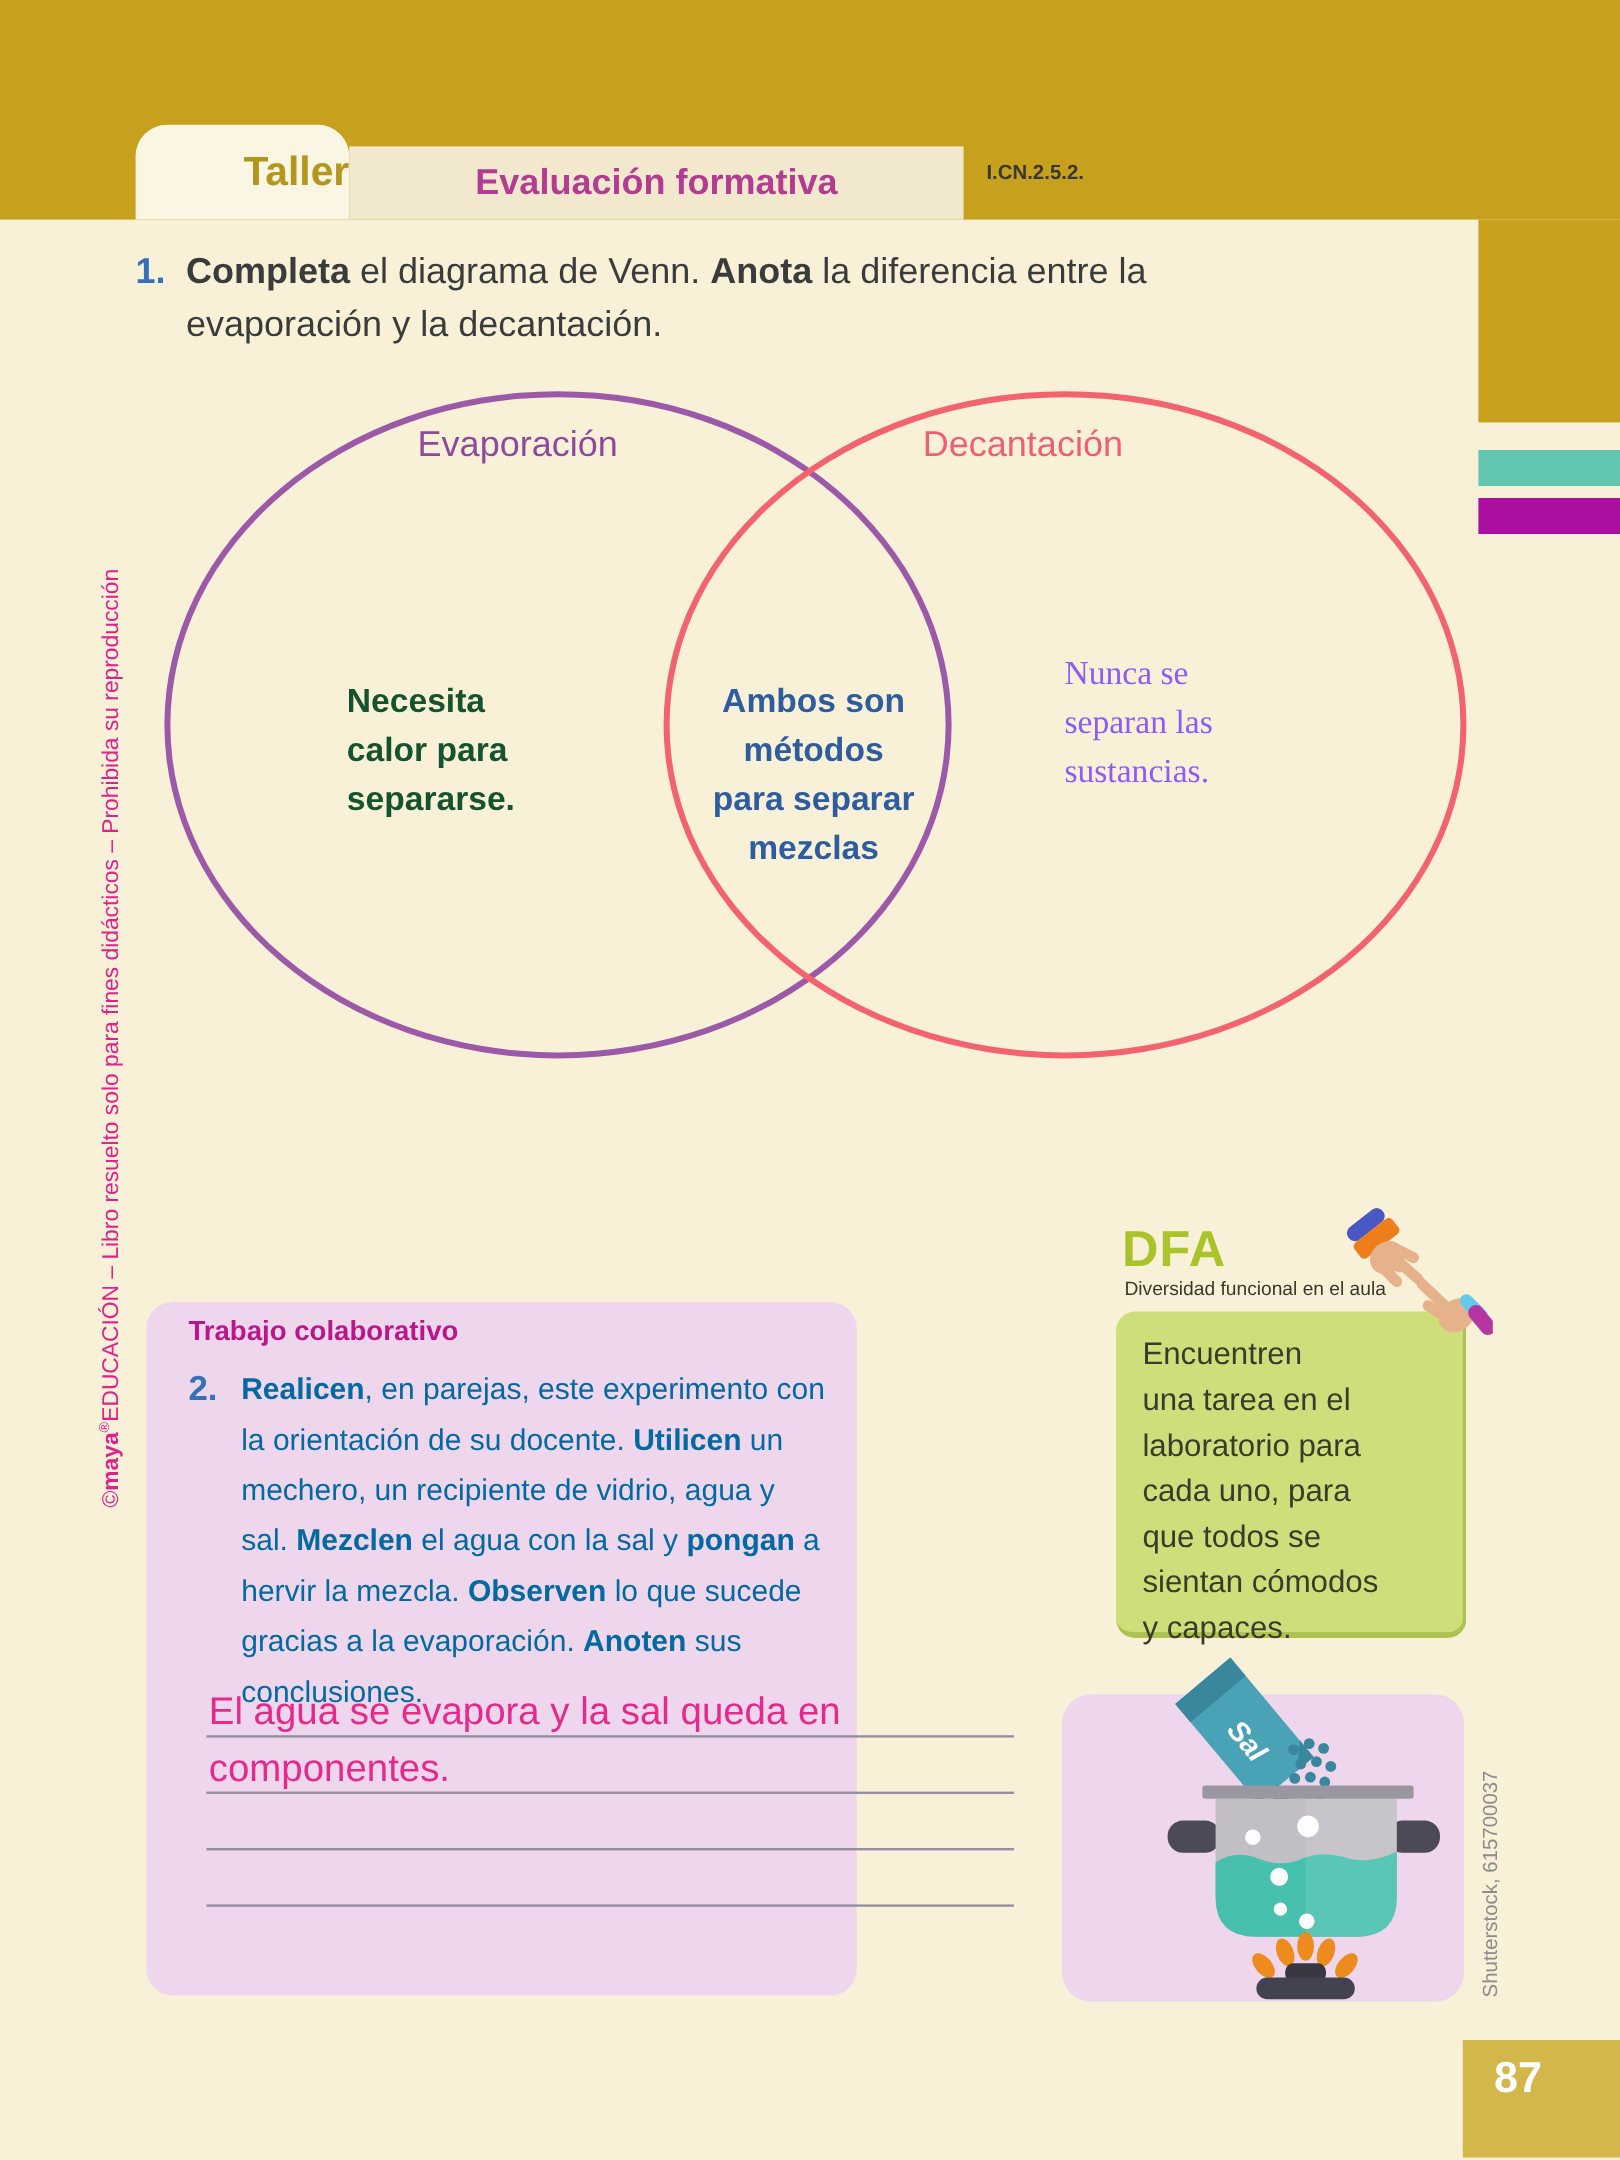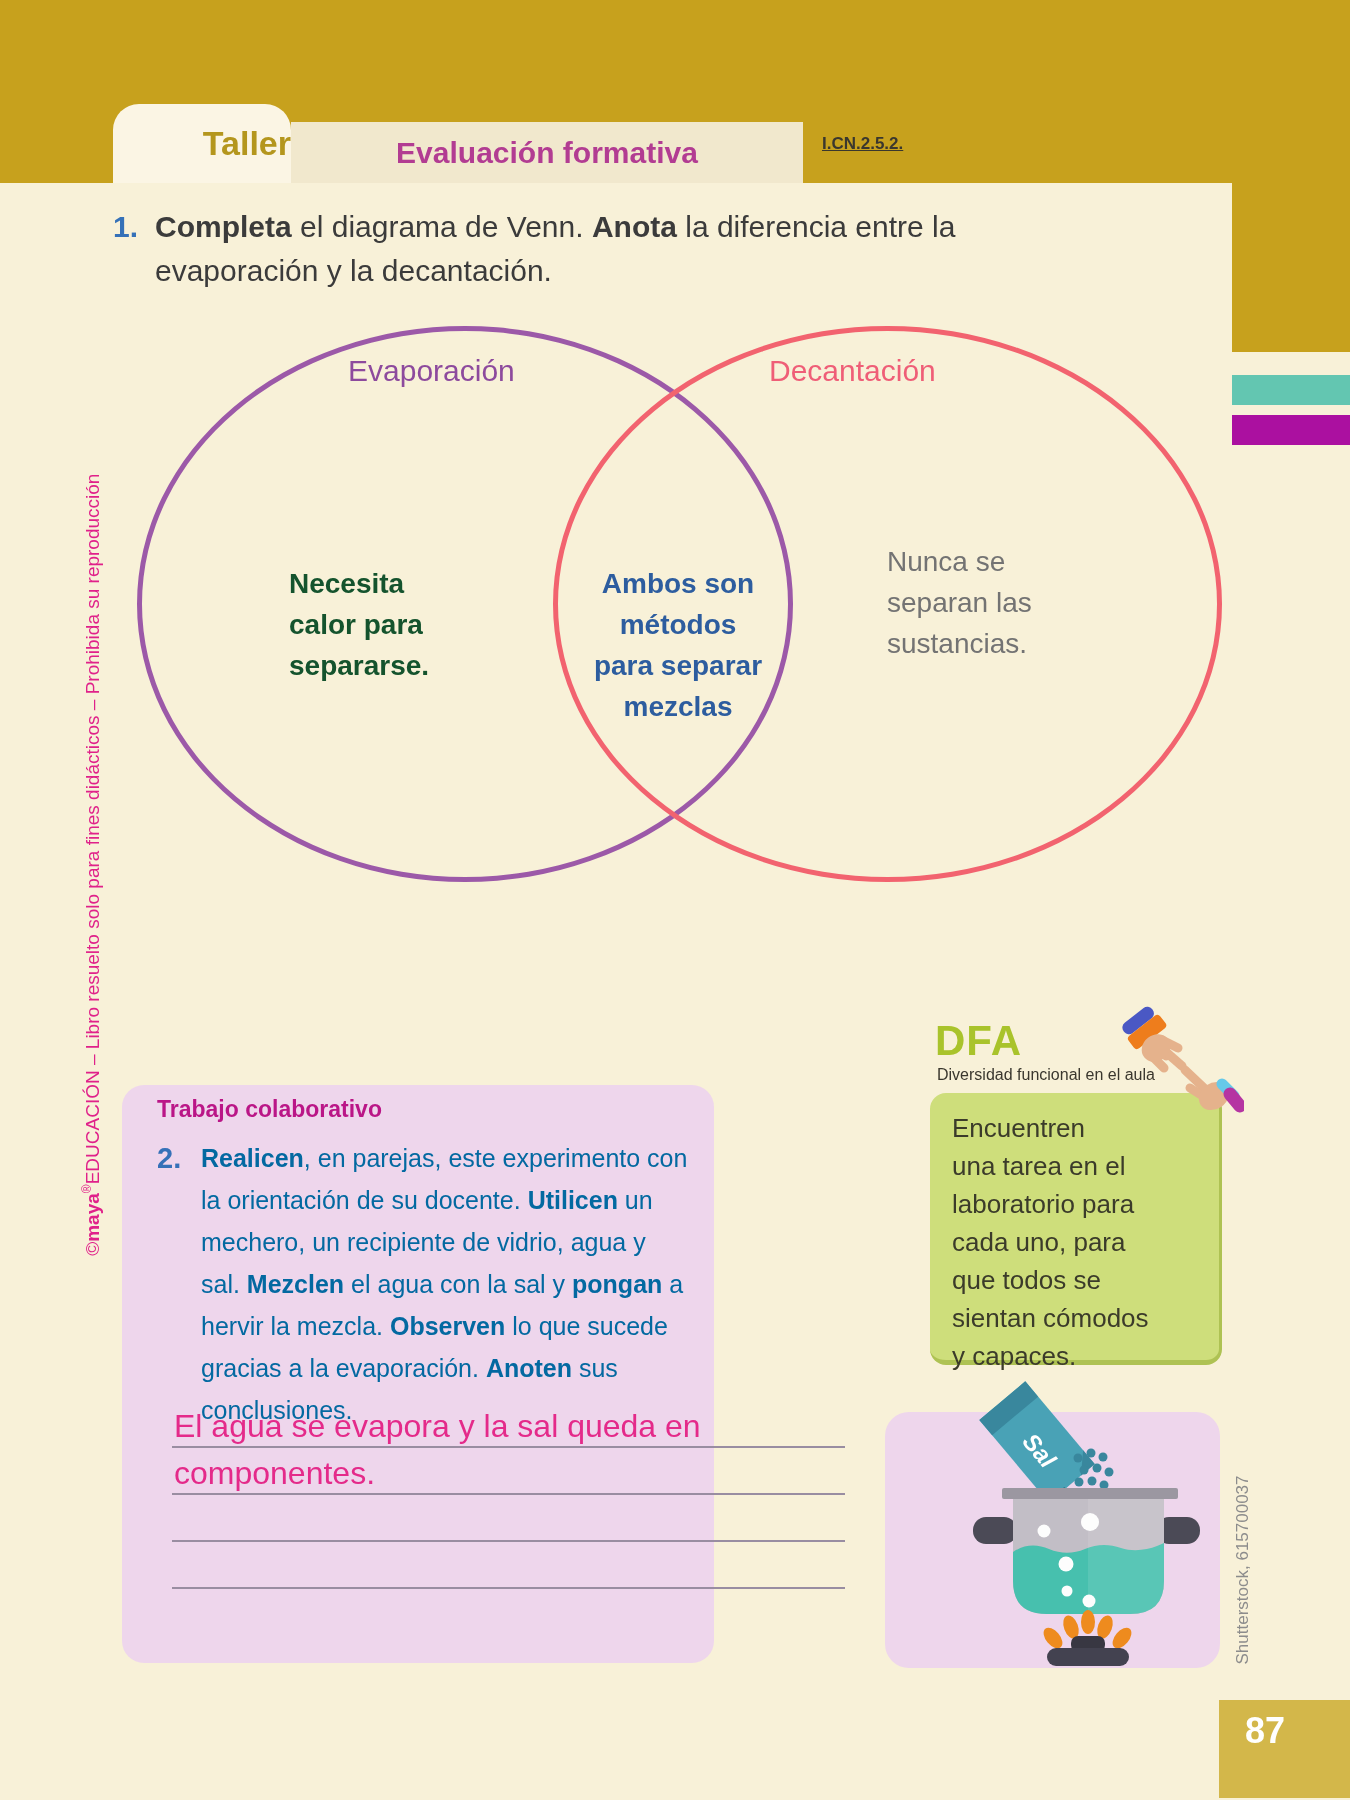--- a/index.html
+++ b/index.html
@@ -14,38 +14,38 @@
 
   
   .top-band{left:0;top:0;width:1350px;height:183px;background:#c7a11d;}
   .gold-strip{left:1232px;top:183px;width:118px;height:169px;background:#c7a11d;}
   .teal-bar{left:1232px;top:375px;width:118px;height:30px;background:#63c6b1;}
   .magenta-bar{left:1232px;top:415px;width:118px;height:30px;background:#ab10a0;}
   .tab{left:113px;top:104px;width:178px;height:79px;background:#fbf5e4;border-radius:26px 26px 0 0;
        display:flex;align-items:center;justify-content:flex-end;font-size:34px;font-weight:bold;color:#b4961d;}
   .eval-band{left:291px;top:122px;width:512px;height:61px;background:#f1e8cd;
        display:flex;align-items:center;justify-content:center;font-size:30px;font-weight:bold;color:#b23c92;}
-  .std-code{left:822px;top:134px;font-size:17px;font-weight:bold;color:#3a372e;text-decoration:underline;}
+  .std-code{left:822px;top:134px;font-size:17px;font-weight:bold;color:#3a372e;}
 
   
   .q1{left:113px;top:205px;display:flex;width:920px;}
   .qnum{width:42px;font-weight:bold;color:#3571b8;font-size:30px;line-height:44px;flex:none;}
   .q1-text{font-size:30px;line-height:44px;color:#3b3b3b;}
 
   
   .circle{border-radius:50%;box-sizing:border-box;background:transparent;}
   .venn-purple{left:137px;top:326px;width:656px;height:556px;border:5px solid #9c59a8;}
   .venn-pink{left:553px;top:326px;width:669px;height:556px;border:5px solid #f2636f;}
   .venn-label{top:354px;width:260px;text-align:left;font-size:30px;font-weight:normal;}
   .vl-left{left:348px;color:#8d4a9d;}
   .vl-right{left:769px;color:#ef5e77;}
   .venn-text{font-size:28px;line-height:41px;}
   .vt-left{left:289px;top:563px;color:#14532d;font-weight:bold;}
   .vt-mid{left:528px;top:563px;width:300px;text-align:center;color:#2d5d9f;font-weight:bold;}
-  .vt-right{left:887px;top:541px;color:#737373;}
+  .vt-right{left:887px;top:541px;color:#8b5cf6;font-family:Liberation Serif, serif;}
 
   
   .side-credit{left:-358px;top:853px;width:900px;transform:rotate(-90deg);text-align:center;
        font-size:19px;color:#e0218a;}
   .side-credit .reg{font-size:12px;vertical-align:super;}
   .stock-credit{left:1050px;top:1462px;width:385px;transform:rotate(-90deg);
        font-size:17px;color:#8c8c8c;text-align:left;}
 
   
   .collab-box{left:122px;top:1085px;width:592px;height:578px;background:#eed6ec;border-radius:22px;}

